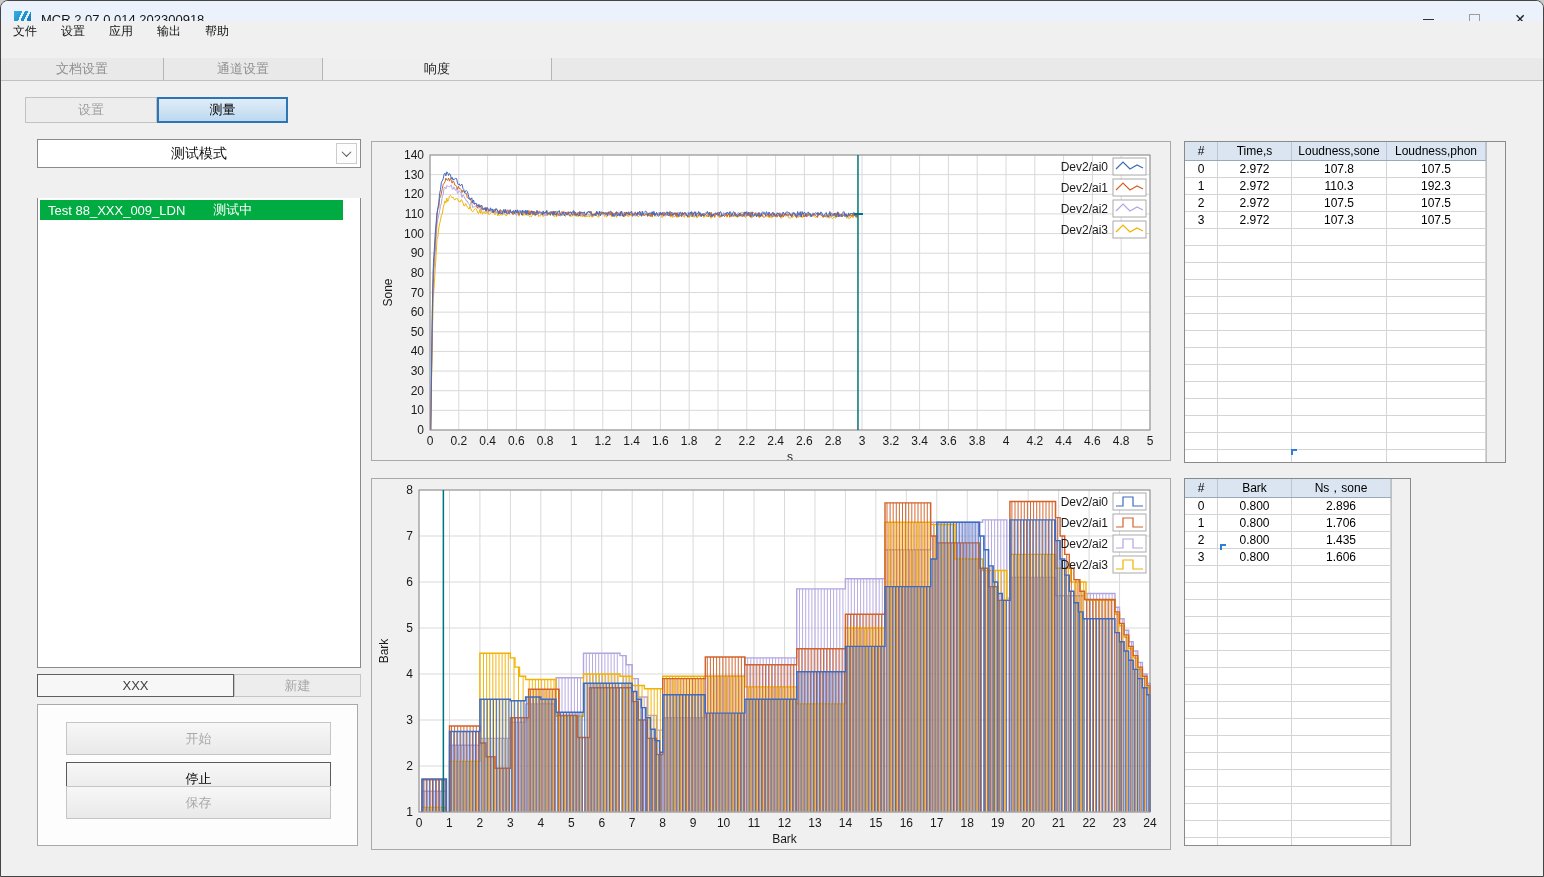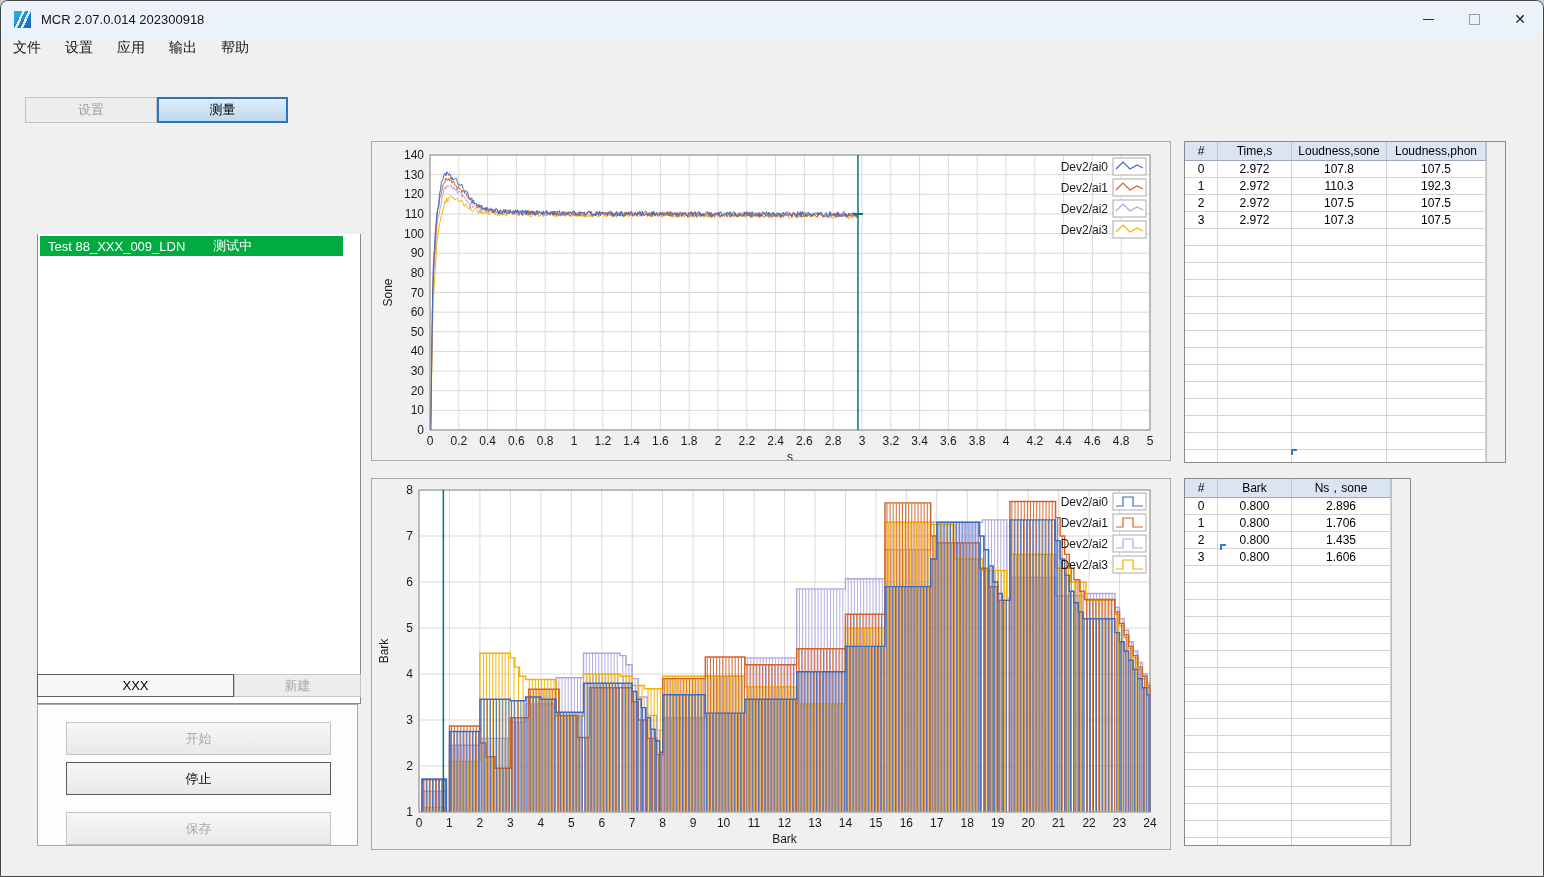--- a/index.html
+++ b/index.html
@@ -12,44 +12,44 @@
     background:
       linear-gradient(115deg, rgba(255,255,255,0) 34%, #e8f4ff 34%, #e8f4ff 44%, rgba(255,255,255,0) 44%, rgba(255,255,255,0) 58%, #dff0ff 58%, #dff0ff 68%, rgba(255,255,255,0) 68%),
       linear-gradient(135deg,#2fb3e8 0%,#1565b0 100%);}
   .title-text{margin-left:10px;font-size:13px;color:#141414;}
   .win-controls{margin-left:auto;display:flex;height:100%;}
   .win-btn{width:46px;height:100%;display:flex;align-items:center;justify-content:center;color:#333;}
   .glyph-min{width:11px;border-top:1.6px solid #333;display:inline-block;}
   .glyph-max{width:11px;height:11px;border:1.3px solid #9d9d9d;display:inline-block;}
   .glyph-close{font-size:14px;color:#222;line-height:1;}
   
-  .menubar{position:absolute;left:0;top:36px;width:100%;height:21px;background:#f0f0f0;display:flex;align-items:center;font-size:14px;}
+  .menubar{position:absolute;left:0;top:20px;width:100%;height:21px;background:#f0f0f0;display:flex;align-items:center;font-size:12px;}
   .menu-item{padding:0 12px;color:#141414;height:100%;display:flex;align-items:center;cursor:default;}
   
   .tabstrip{position:absolute;left:0;top:57px;width:100%;height:23px;background:#e9e9e9;border-bottom:1px solid #c2c2c2;display:flex;}
   .tab{height:100%;border-right:1px solid #b5b5b5;display:flex;align-items:center;justify-content:center;font-size:13px;color:#8f8f8f;}
   .tab.active{color:#1d1d1d;background:#efefef;}
   
   .btn-settings{position:absolute;left:24px;top:96px;width:132px;height:26px;background:#ededed;border:1px solid #c2c2c2;
     color:#9f9f9f;font-size:13px;display:flex;align-items:center;justify-content:center;}
   .btn-measure{position:absolute;left:156px;top:96px;width:131px;height:26px;background:linear-gradient(#e0edf9,#bdd9ef);
     border:2px solid #2e75b6;color:#000;font-size:13px;display:flex;align-items:center;justify-content:center;}
   
   .combo{position:absolute;left:36px;top:138px;width:324px;height:29px;background:#fff;border:1px solid #8a8a8a;
     display:flex;align-items:center;justify-content:center;font-size:14px;color:#111;}
   .combo-arrow{position:absolute;right:3px;top:3px;bottom:3px;width:21px;border:1px solid #cccccc;background:#fdfdfd;
     display:flex;align-items:center;justify-content:center;}
   .chev{width:7px;height:7px;border-right:1.6px solid #555;border-bottom:1.6px solid #555;transform:rotate(45deg) translate(-1px,-1px);}
   .list-header{position:absolute;left:36px;top:176px;width:324px;height:21px;background:#d2e2f2;border:1px solid #aabdd2;
     font-size:13px;color:#111;display:flex;align-items:center;padding-left:4px;}
-  .list-box{position:absolute;left:36px;top:197px;width:324px;height:470px;background:#fff;border:1px solid #8a8a8a;border-top:none;overflow:hidden;margin-top:36px;}
+  .list-box{position:absolute;left:36px;top:197px;width:324px;height:470px;background:#fff;border:1px solid #8a8a8a;border-top:none;overflow:hidden;}
   .file-item{margin:2px 0 0 2px;width:303px;height:20px;color:#fff;font-size:13px;display:flex;align-items:center;padding-left:8px;}
   .file-item .status{margin-left:28px;}
   .btn-xxx{position:absolute;left:36px;top:673px;width:197px;height:23px;background:#f7f7f7;border:1px solid #5f5f5f;
-    font-size:13px;color:#000000;display:flex;align-items:center;justify-content:center;}
+    font-size:13px;color:#404040;display:flex;align-items:center;justify-content:center;}
   .btn-new{position:absolute;left:233px;top:673px;width:127px;height:23px;background:#ededed;border:1px solid #c6c6c6;
     font-size:13px;color:#a6a6a6;display:flex;align-items:center;justify-content:center;}
   .group-box{position:absolute;left:36px;top:703px;width:321px;height:142px;background:#fdfdfd;border:1px solid #a9a9a9;}
   .ctl-btn{position:absolute;left:28px;width:265px;height:33px;background:linear-gradient(#f7f7f7,#e9e9e9);
     border:1px solid #c5c5c5;font-size:13px;display:flex;align-items:center;justify-content:center;color:#a9a9a9;}
   .ctl-btn.enabled{color:#000;border:1px solid #5a5a5a;}
   
   .chart-box{position:absolute;background:#f0f0f0;border:1px solid #a9a9a9;}
   #chart1{left:370px;top:140px;width:800px;height:320px;}
   #chart2{left:370px;top:477px;width:800px;height:372px;}
@@ -88,39 +88,50 @@
   </div>
 
   <div class="menubar">
     <div class="menu-item">文件</div>
     <div class="menu-item">设置</div>
     <div class="menu-item">应用</div>
     <div class="menu-item">输出</div>
     <div class="menu-item">帮助</div>
   </div>
 
+  <div class="tabstrip">
+    <div class="tab" style="width:163px">文档设置</div>
+    <div class="tab" style="width:159px">通道设置</div>
+    <div class="tab active" style="width:229px">响度</div>
+  </div>
 
   <div class="btn-settings">设置</div>
   <div class="btn-measure">测量</div>
 
+  <div class="combo">
+    <span>测试模式</span>
+    <span class="combo-arrow">
+        <span class="chev"></span>
+      </span>
+  </div>
 
   <div class="list-box">
     <div class="file-item" id="file-item-0" style="background: rgb(0, 171, 65);">
       <span>Test 88_XXX_009_LDN</span>
       <span class="status">测试中</span>
     </div>
   </div>
 
   <div class="btn-xxx">XXX</div>
   <div class="btn-new">新建</div>
 
   <div class="group-box">
     <div class="ctl-btn enabled" style="top:57px">停止</div>
     <div class="ctl-btn" style="top:17px">开始</div>
-    <div class="ctl-btn" style="top:107px">保存</div>
+    <div class="ctl-btn" style="top:81px">保存</div>
   </div>
 
   <div class="chart-box" id="chart1">
     <svg id="svg1" viewBox="0 0 798 318">
         <g>
           <rect x="58" y="13" width="720" height="275" fill="#ffffff" stroke="none"></rect>
           <line x1="58" y1="13" x2="58" y2="288" stroke="#d9d9d9" stroke-width="1"></line>
           <line x1="86.8" y1="13" x2="86.8" y2="288" stroke="#d9d9d9" stroke-width="1"></line>
           <line x1="115.6" y1="13" x2="115.6" y2="288" stroke="#d9d9d9" stroke-width="1"></line>
           <line x1="144.40000000000003" y1="13" x2="144.40000000000003" y2="288" stroke="#d9d9d9" stroke-width="1"></line>

